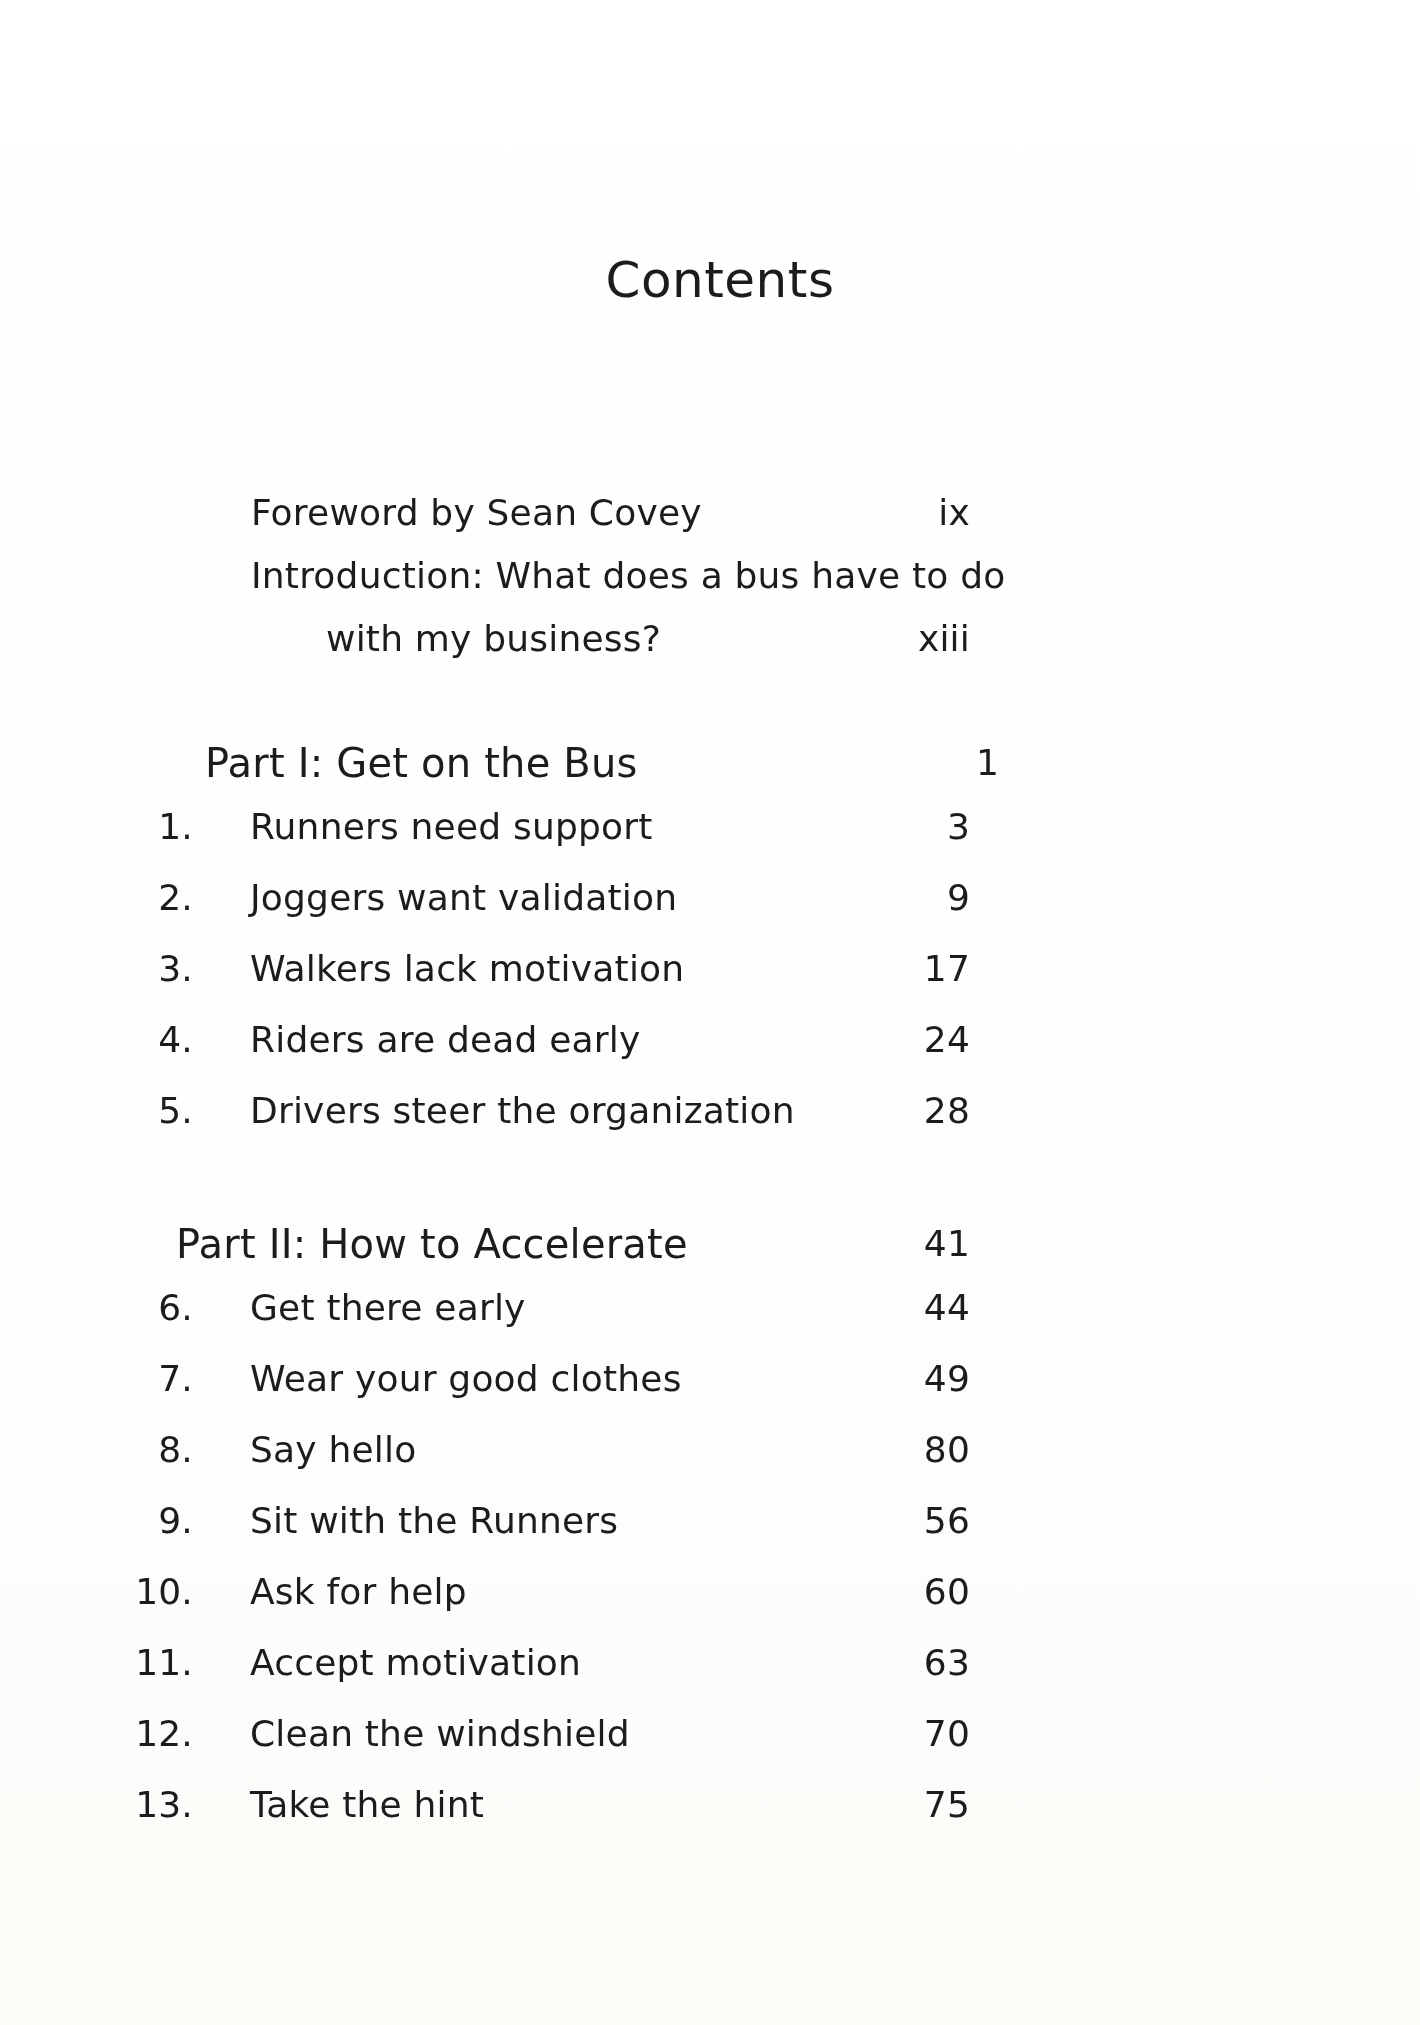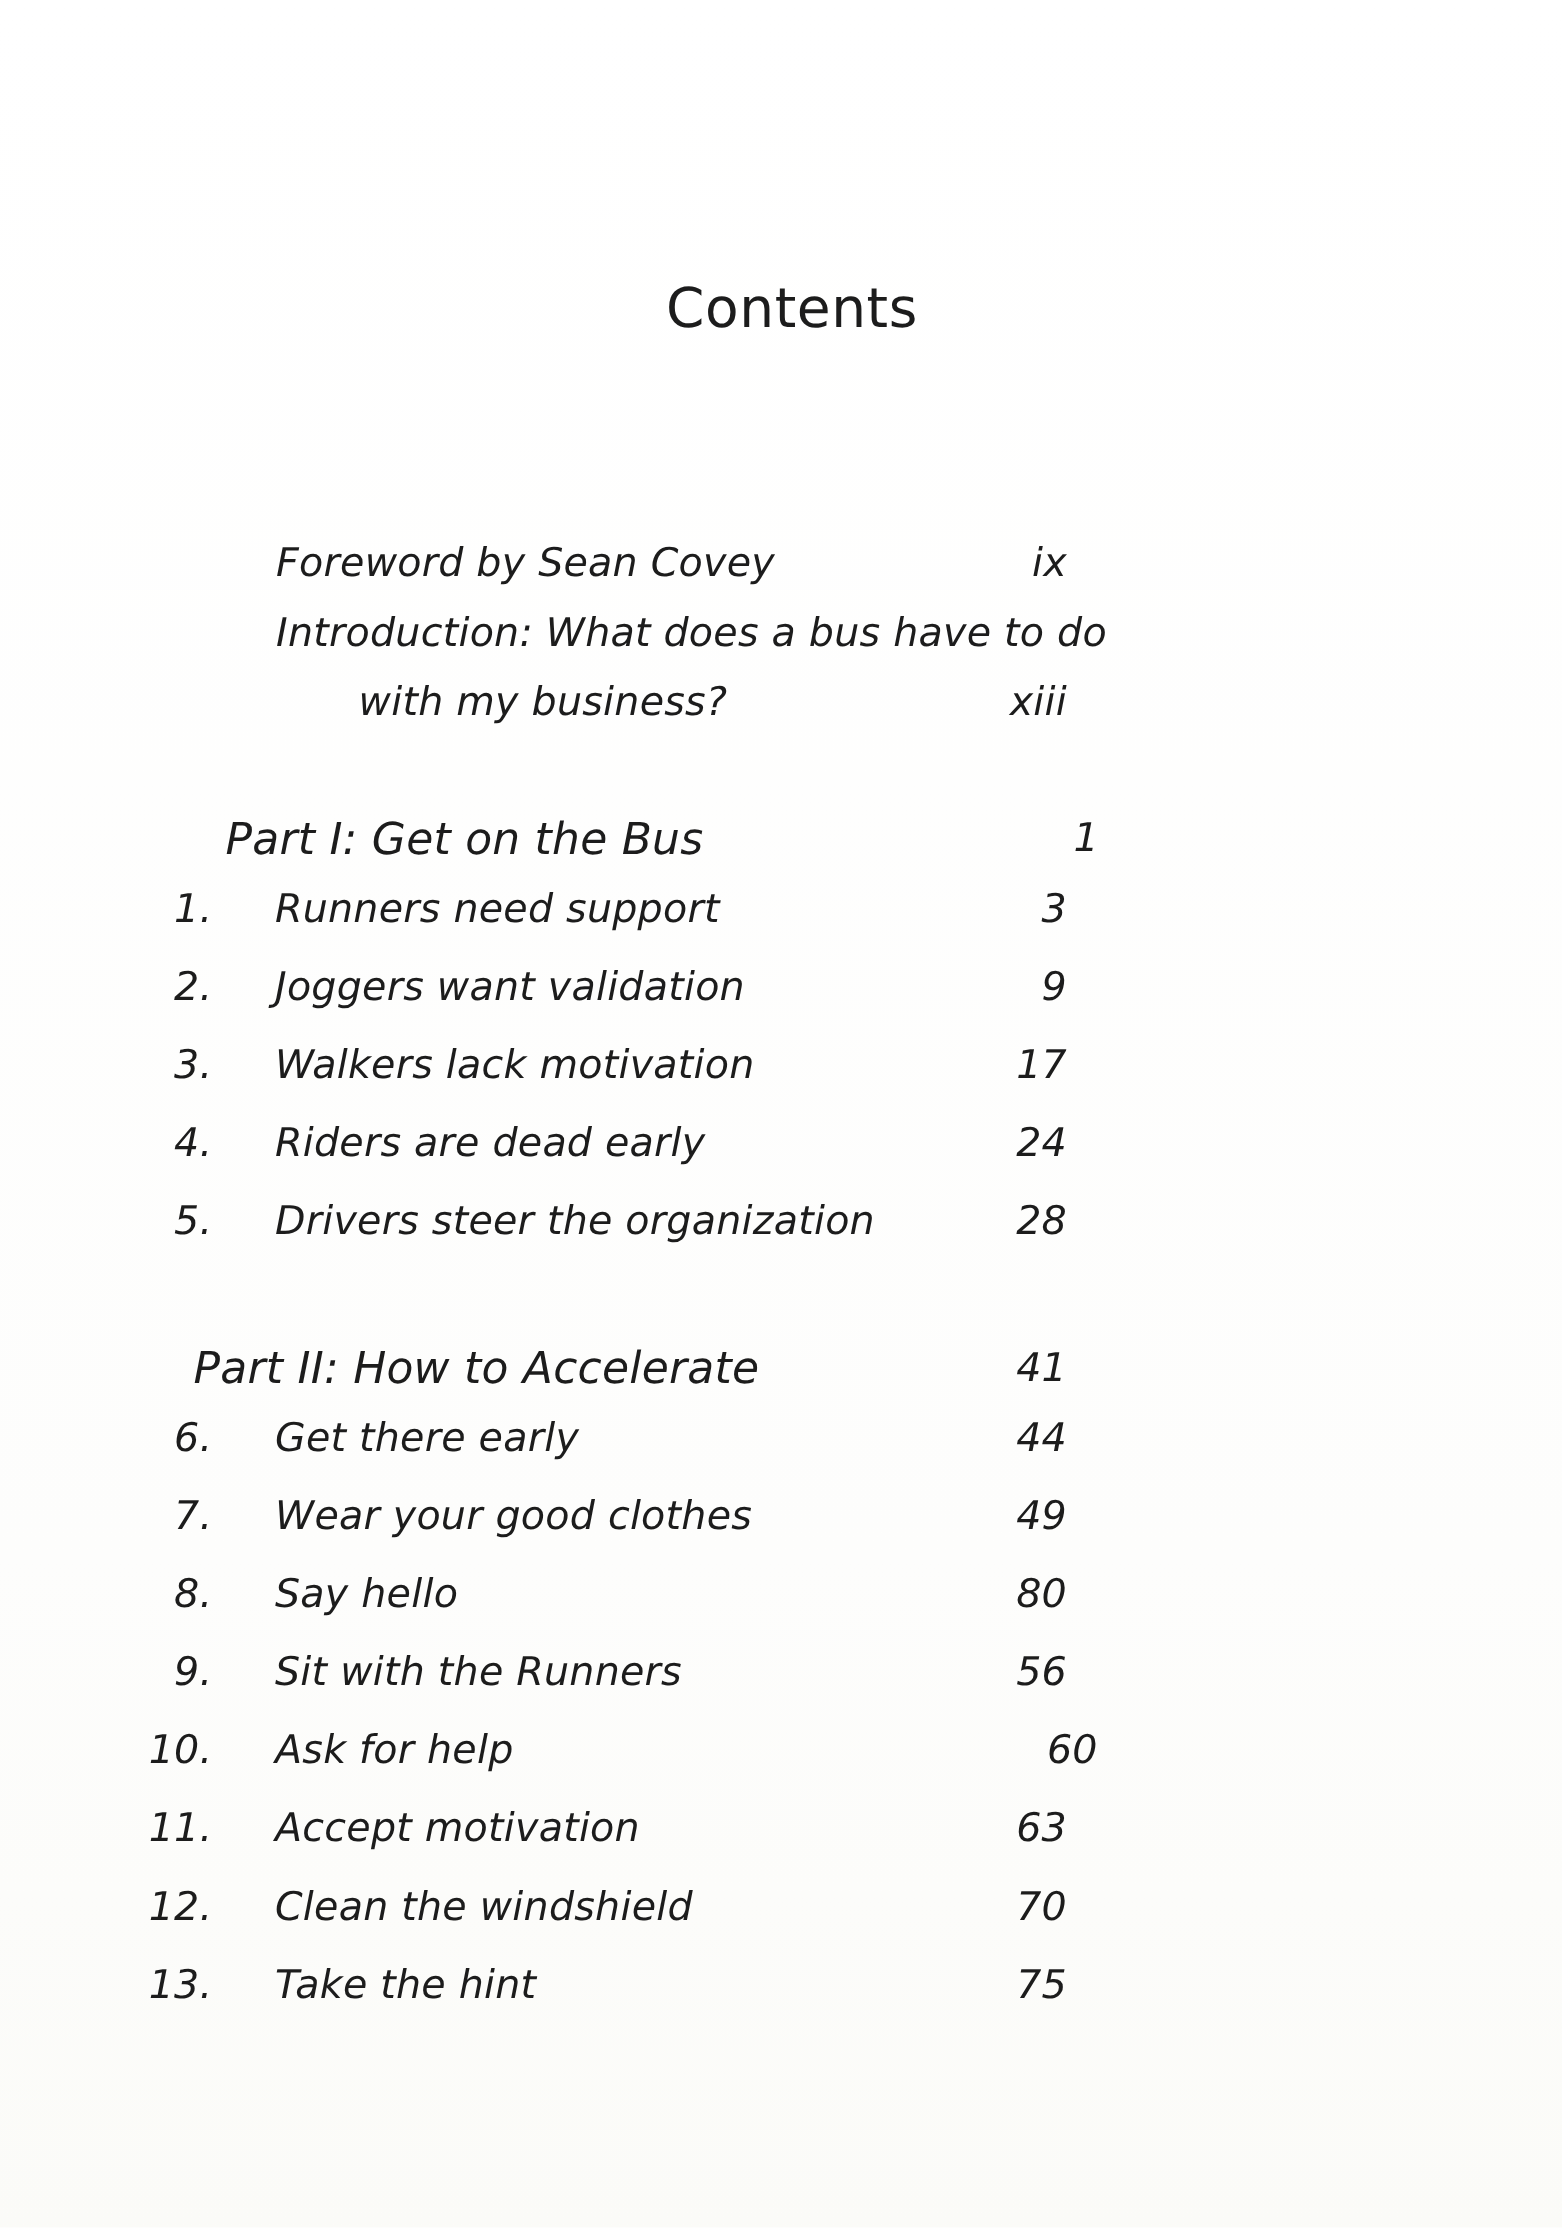--- a/index.html
+++ b/index.html
@@ -35,21 +35,20 @@
       line-height: 60px;
     }
     .entry {
       position: absolute;
       left: 0;
       width: 1124px;
       height: 60px;
       font-size: 36px;
       line-height: 60px;
       letter-spacing: 0.2px;
-      font-style: italic;
     }
     .entry .label {
       position: absolute;
       white-space: nowrap;
     }
     .entry .num {
       position: absolute;
       width: 58px;
       text-align: right;
       left: 135px;
@@ -143,21 +142,21 @@
   <div class="entry" style="top:1420px;">
     <span class="num">8.</span>
     <span class="text">Say hello</span>
     <span class="page-no">80</span>
   </div>
   <div class="entry" style="top:1491px;">
     <span class="num">9.</span>
     <span class="text">Sit with the Runners</span>
     <span class="page-no">56</span>
   </div>
-  <div class="entry" style="top:1562px;padding-left:28px;">
+  <div class="entry" style="top:1562px;">
     <span class="num">10.</span>
     <span class="text">Ask for help</span>
     <span class="page-no">60</span>
   </div>
   <div class="entry" style="top:1633px;">
     <span class="num">11.</span>
     <span class="text">Accept motivation</span>
     <span class="page-no">63</span>
   </div>
   <div class="entry" style="top:1704px;">

